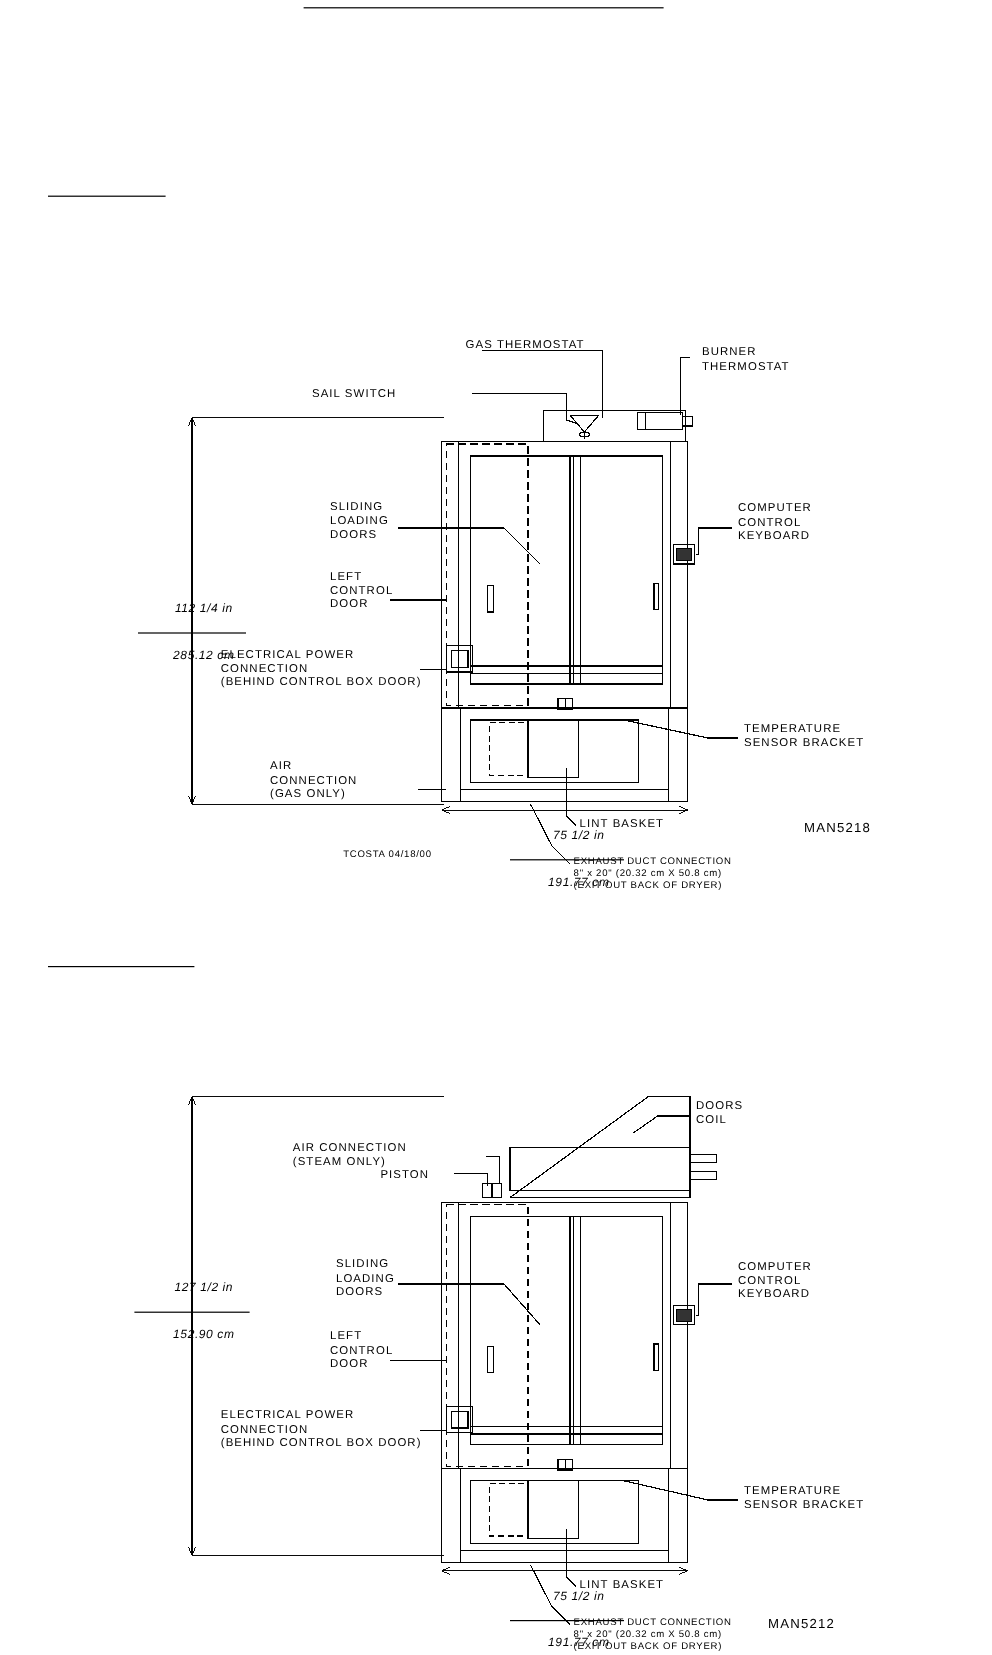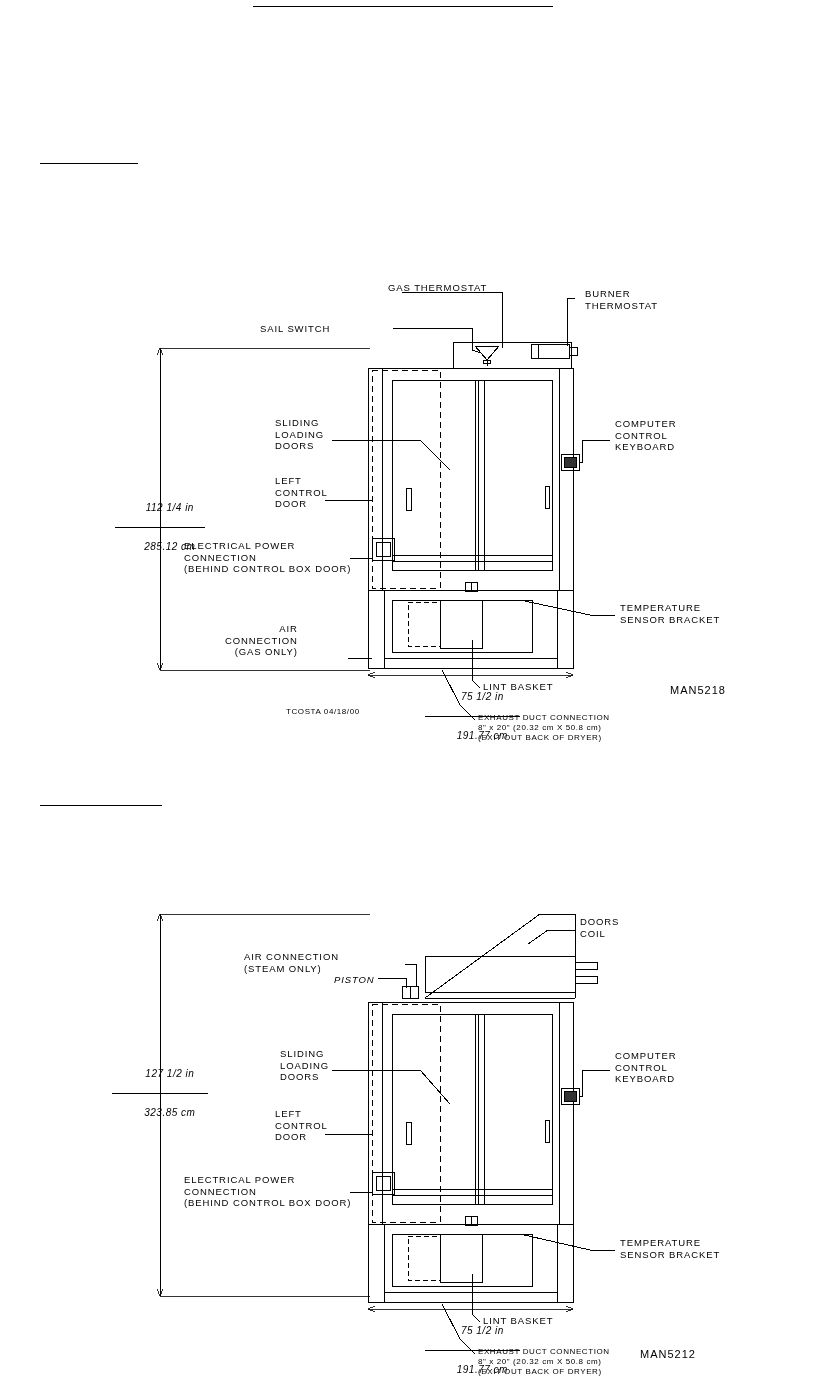--- a/index.html
+++ b/index.html
@@ -184,21 +184,21 @@
 CONTROL
 KEYBOARD</div>
     <div class="lbl" style="left:155px; top:205px;">LEFT
 CONTROL
 DOOR</div>
     <div class="lbl" style="left:64px; top:270px;">ELECTRICAL POWER
 CONNECTION
 (BEHIND CONTROL BOX DOOR)</div>
     <div class="lbl" style="left:500px; top:332px;">TEMPERATURE
 SENSOR BRACKET</div>
-    <div class="lbl" style="left:105px; top:353px;text-align:right;">AIR
+    <div class="lbl" style="left:105px; top:363px;">AIR
 CONNECTION
 (GAS ONLY)</div>
     <div class="lbl" style="left:363px; top:411px;">LINT BASKET</div>
     <div class="lbl sm" style="left:358px; top:443px;">EXHAUST DUCT CONNECTION
 8" x 20" (20.32 cm X 50.8 cm)
 (EXIT OUT BACK OF DRYER)</div>
 
     <div class="dim" style="left:-5px; top:220px; width:90px;">
       <span>112 1/4 in</span>
       <span class="rule"></span>
@@ -282,21 +282,21 @@
 
       <line x1="248" y1="411" x2="453" y2="411" stroke-width="0.8"></line>
       <polyline points="255,408 248,411 255,414" stroke-width="0.8"></polyline>
       <polyline points="446,408 453,411 446,414" stroke-width="0.8"></polyline>
     </svg>
 
     <div class="lbl" style="left:460px; top:18px;">DOORS
 COIL</div>
     <div class="lbl" style="left:124px; top:53px;">AIR CONNECTION
 (STEAM ONLY)</div>
-    <div class="lbl" style="left:214px; top:76px;font-style:italic;">PISTON</div>
+    <div class="lbl" style="left:197px; top:76px;">PISTON</div>
     <div class="lbl" style="left:160px; top:150px;">SLIDING
 LOADING
 DOORS</div>
     <div class="lbl" style="left:495px; top:152px;">COMPUTER
 CONTROL
 KEYBOARD</div>
     <div class="lbl" style="left:155px; top:210px;">LEFT
 CONTROL
 DOOR</div>
     <div class="lbl" style="left:64px; top:276px;">ELECTRICAL POWER
@@ -305,21 +305,21 @@
     <div class="lbl" style="left:500px; top:339px;">TEMPERATURE
 SENSOR BRACKET</div>
     <div class="lbl" style="left:363px; top:417px;">LINT BASKET</div>
     <div class="lbl sm" style="left:358px; top:449px;">EXHAUST DUCT CONNECTION
 8" x 20" (20.32 cm X 50.8 cm)
 (EXIT OUT BACK OF DRYER)</div>
 
     <div class="dim" style="left:-8px; top:158px; width:96px;">
       <span>127 1/2 in</span>
       <span class="rule"></span>
-      <span>323.85 cm</span>
+      <span>152.90 cm</span>
     </div>
 
     <div class="dim" style="left:305px; top:415px; width:95px;">
       <span>75 1/2 in</span>
       <span class="rule"></span>
       <span>191.77 cm</span>
     </div>
 
     <div class="mancode" style="left:520px; top:450px;">MAN5212</div>
   </div>

